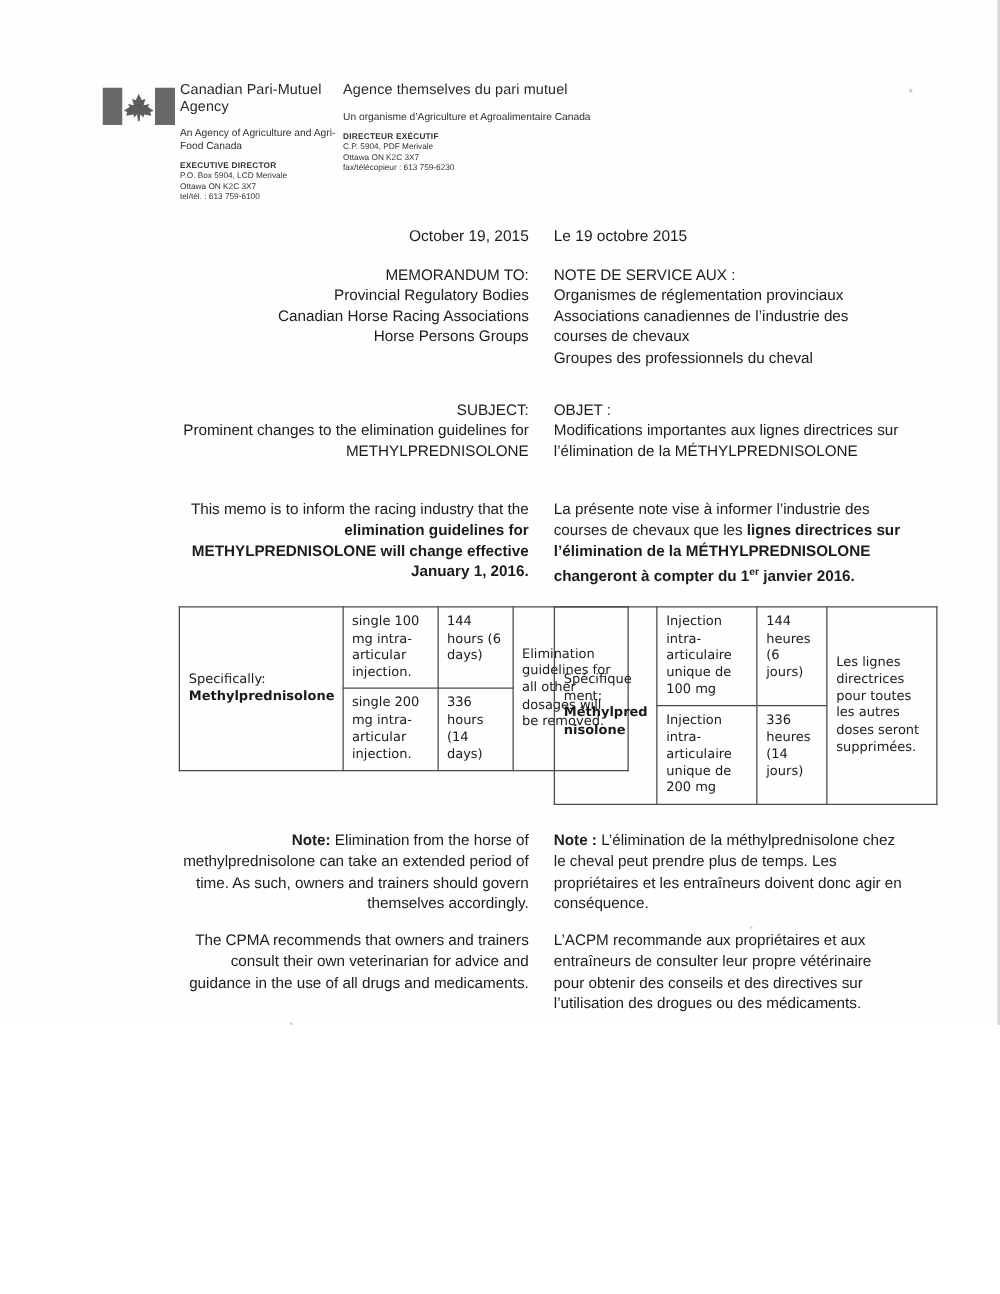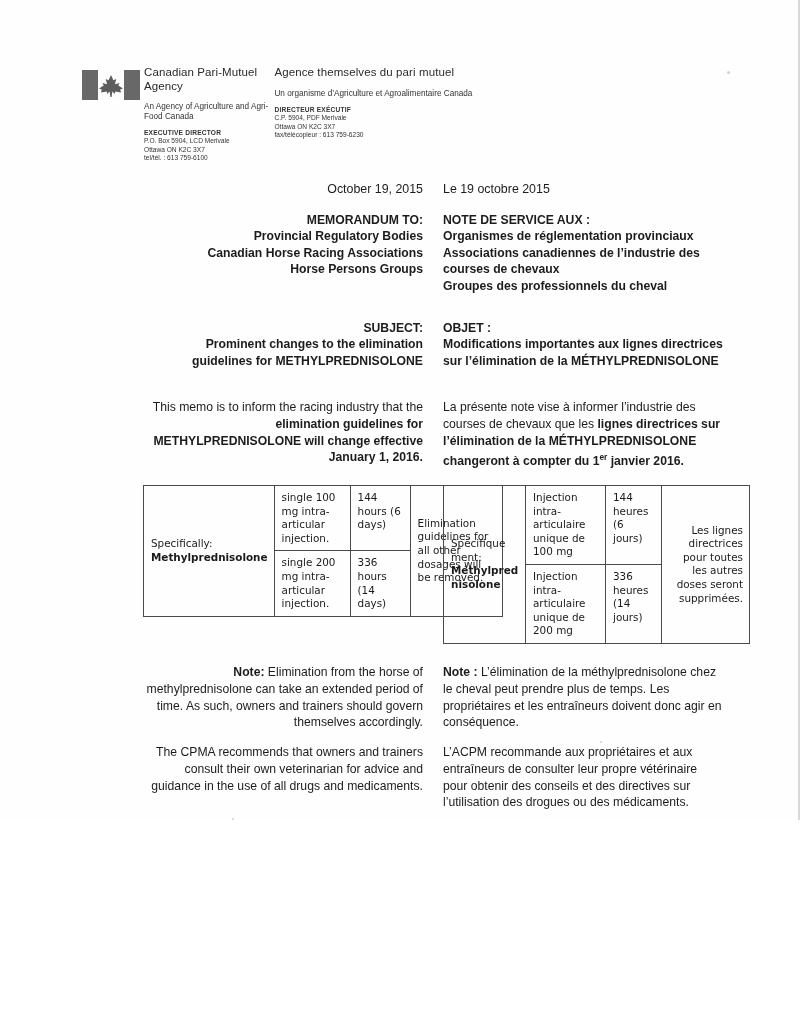--- a/index.html
+++ b/index.html
@@ -95,21 +95,21 @@
     left: 300px;
     width: 280px;
   }
   .date-line {
     font-size: 12.4px;
     line-height: 16px;
   }
   .heading-blk {
     font-size: 12.2px;
     line-height: 16.4px;
-    font-weight: bold;
+    font-weight: normal;
   }
   .para { font-size: 12.2px; line-height: 16.8px; }
   sup { font-size: 0.68em; vertical-align: super; }
 
   
   .dose-table {
     position: absolute;
     border-collapse: collapse;
     font-family: "DejaVu Sans", sans-serif;
     font-size: 10.4px;
@@ -123,21 +123,21 @@
   }
   .dose-table td.c-label { width: 76px; }
   .dose-table td.c-dose  { width: 62px; vertical-align: top; }
   .dose-table td.c-time  { width: 46px; vertical-align: top; }
   .dose-table td.c-note  { width: 78px; }
   .t-en { left: 143px; top: 485px; }
   .t-fr { left: 443px; top: 485px; }
   .t-fr td.c-label { width: 68px; }
   .t-fr td.c-dose  { width: 66px; }
   .t-fr td.c-time  { width: 42px; }
-  .t-fr td.c-note  { width: 74px; text-align: right; }
+  .t-fr td.c-note  { width: 74px; }
 
   
   .sig-wrap {
     position: absolute;
     left: 345px;
     top: 826px;
     width: 130px;
     height: 80px;
   }
   .sig-name {

